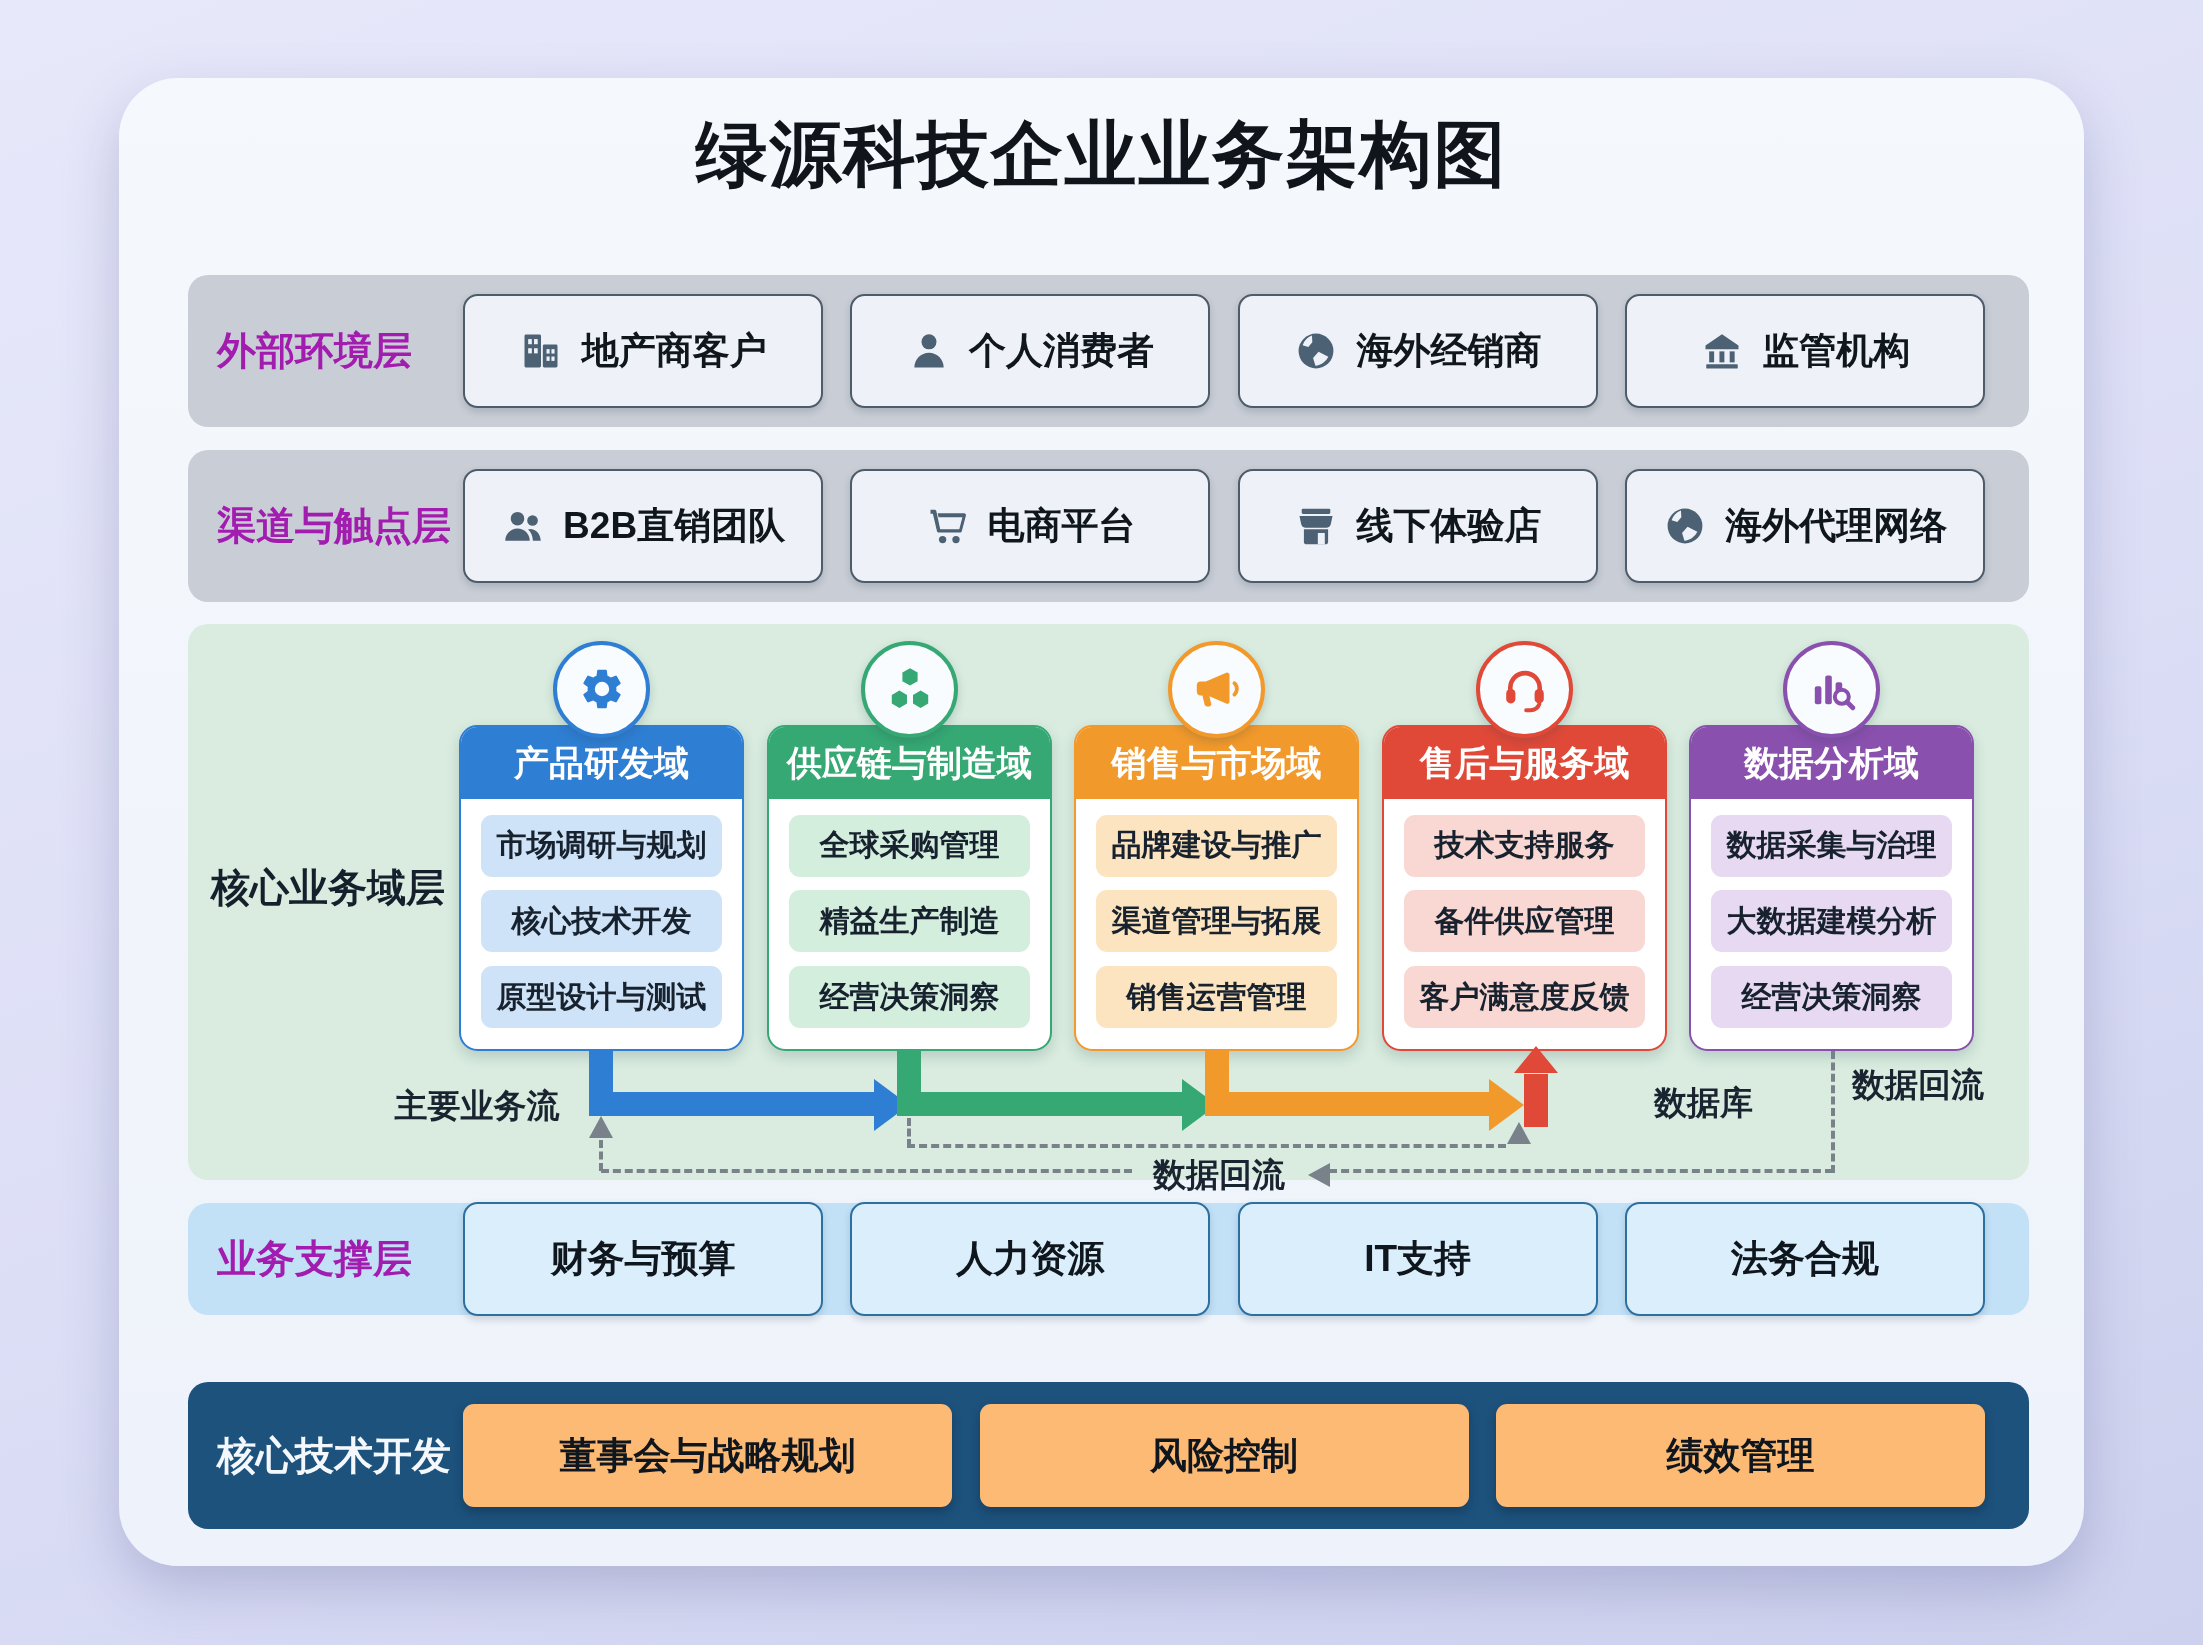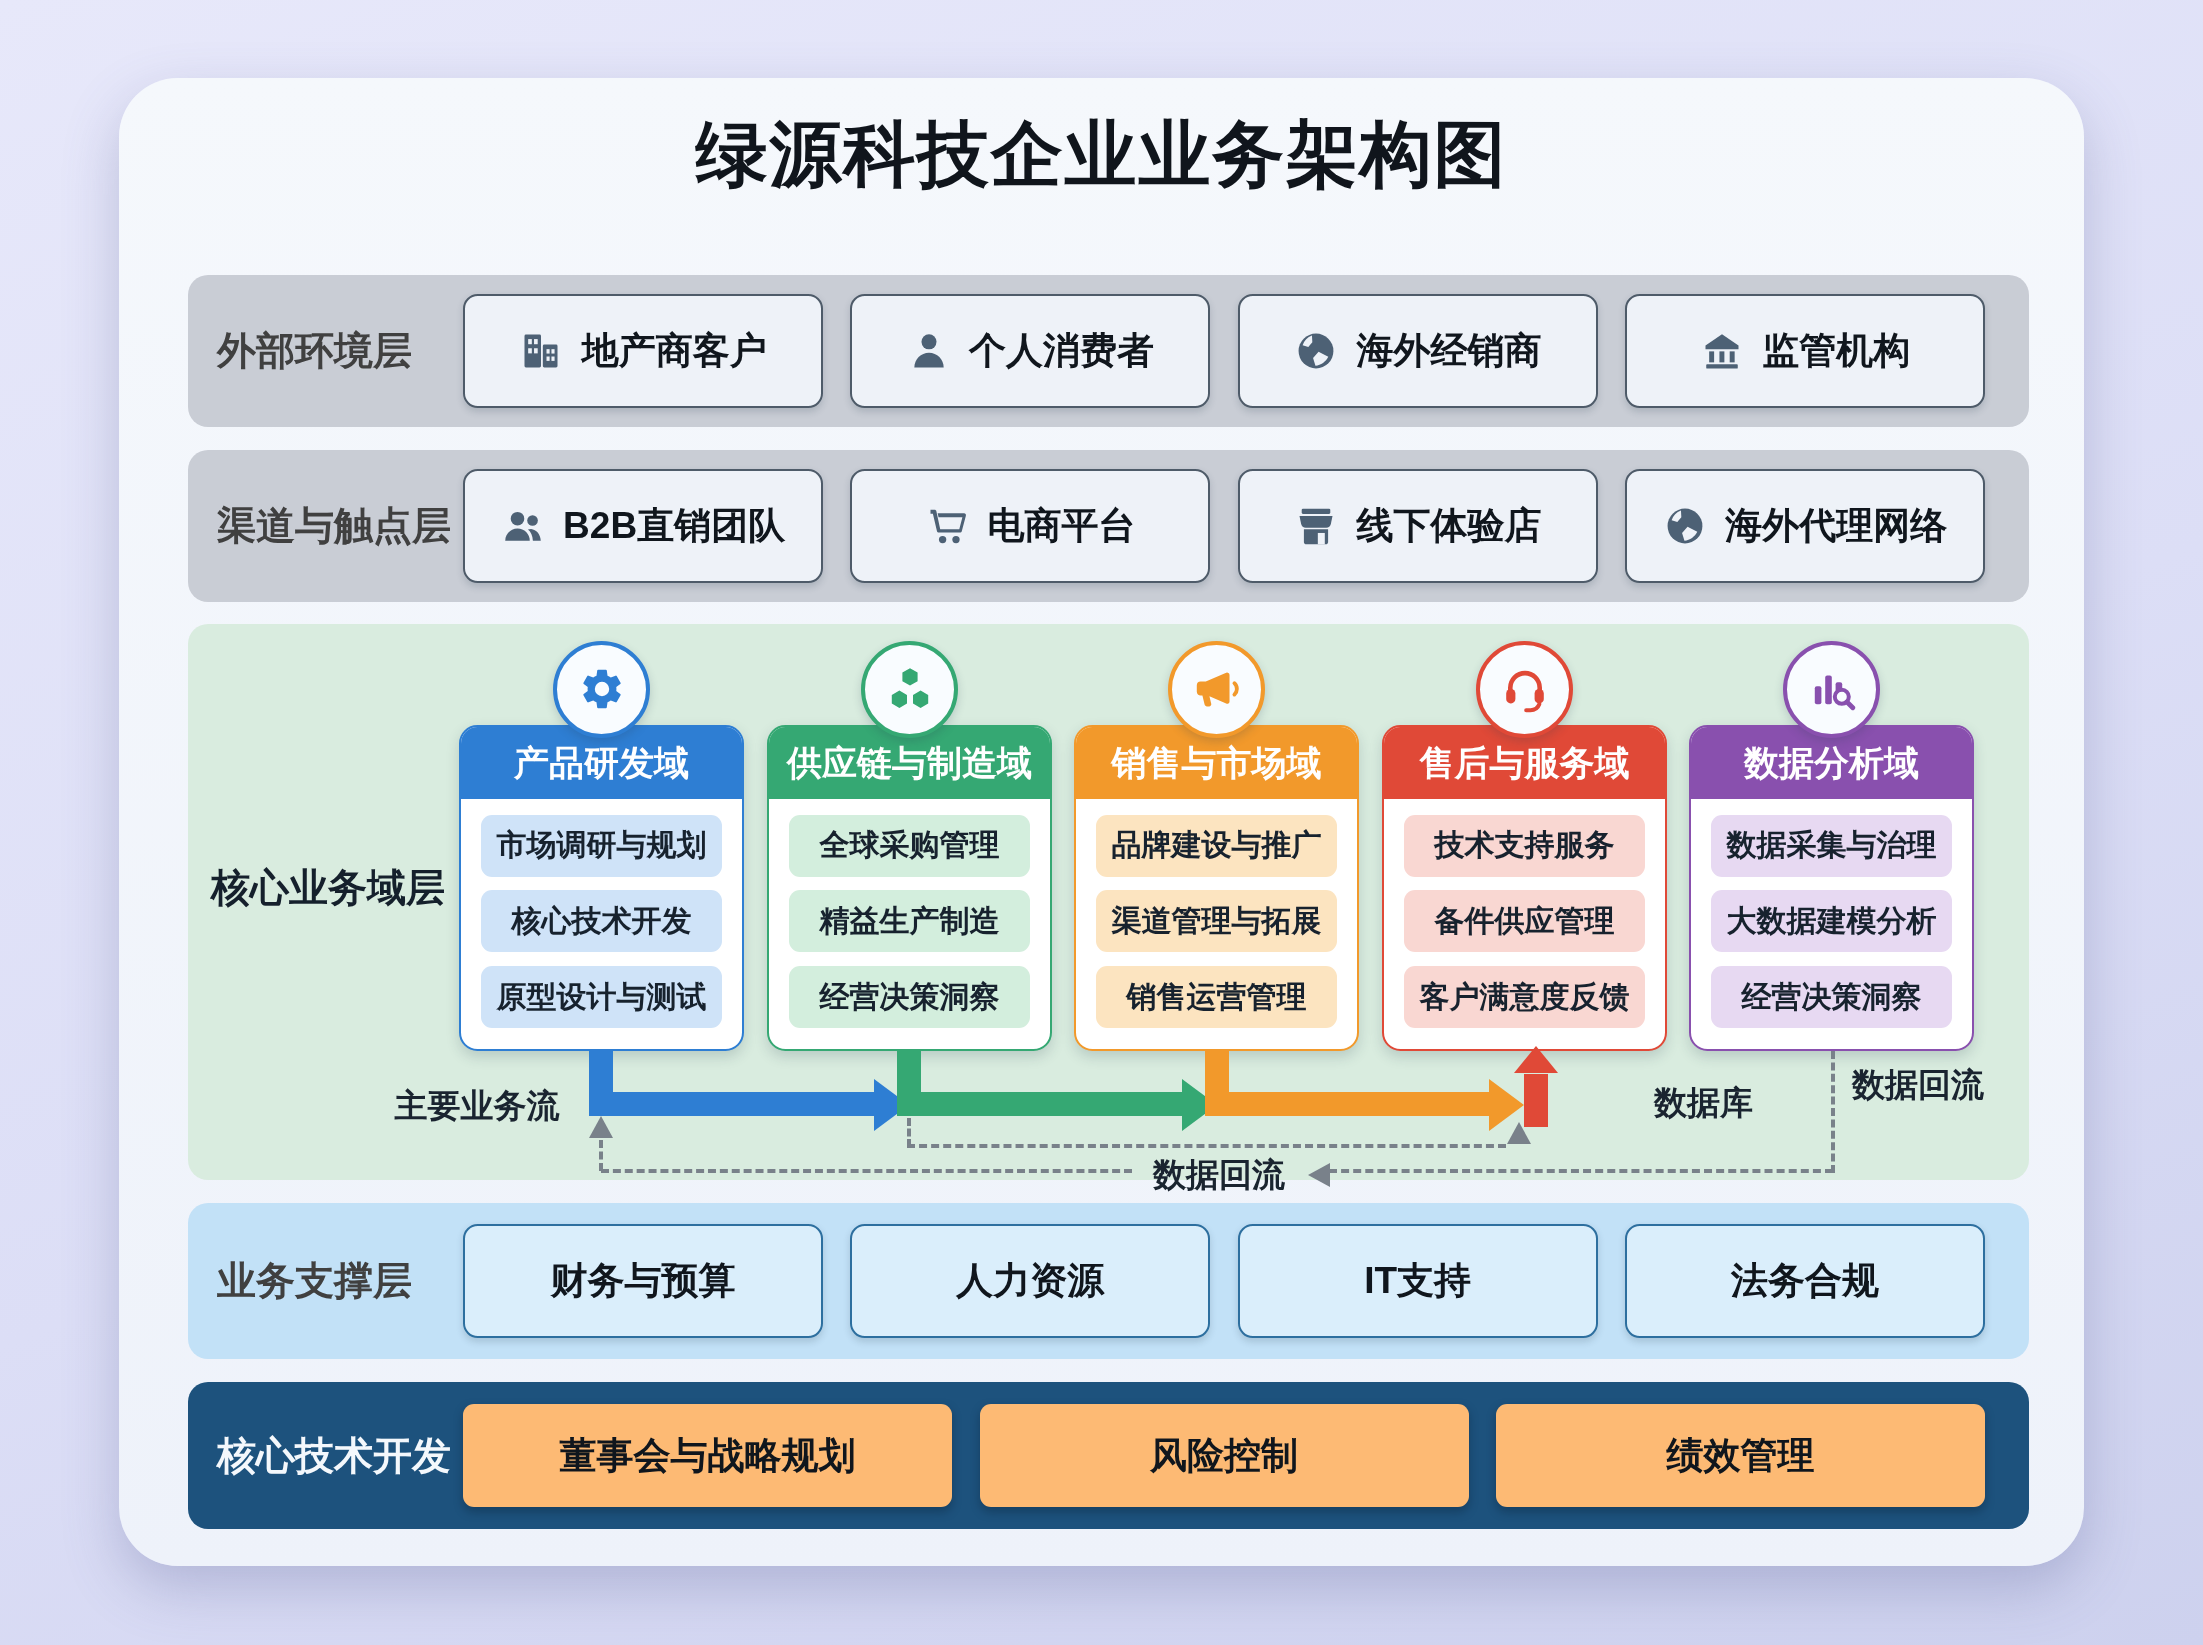--- a/index.html
+++ b/index.html
@@ -21,21 +21,21 @@
   .band{
     position:absolute;left:69px;width:1841px;border-radius:20px;
     display:flex;align-items:center;box-sizing:border-box;
   }
   .band-gray{background:#c9cdd5;}
   .band-blue{background:#c2e1f7;}
   .band-navy{background:#1d527d;}
   .band-core{background:#d9ecdf;display:block;}
   .band-label{
     width:275px;padding-left:29px;box-sizing:border-box;flex:0 0 auto;
-    font-size:39px;font-weight:bold;color:#404040;
+    font-size:39px;font-weight:bold;color:#a21caf;
   }
   .band-navy .band-label{color:#f4f8fc;}
   .band-items{flex:1;display:flex;gap:27.5px;padding-right:44px;align-items:center;}
   .pill{
     flex:1;height:110px;background:#eef2f8;border:2.8px solid #4e5b69;border-radius:14.7px;
     display:flex;align-items:center;justify-content:center;gap:18.4px;
     box-shadow:0 3.7px 7.3px rgba(40,60,80,.18);
   }
   .pill-icon{color:#4d6175;display:flex;align-items:center;}
   .pill-icon svg{width:44px;height:44px;}
@@ -308,21 +308,21 @@
     <div class="dash-v" style="left:1643px;top:427px;height:122px;"></div>
     <div class="flabel" style="left:1664px;top:439px;width:174px;">数据回流</div>
     <div class="dash-h" style="left:1141px;top:545px;width:504px;"></div>
     <div class="ghead-l" style="left:1120px;top:539px;"></div>
     <div class="flabel" style="left:946px;top:529px;width:170px;text-align:center;">数据回流</div>
     <div class="dash-h" style="left:413px;top:545px;width:531px;"></div>
     <div class="dash-v" style="left:411px;top:516px;height:31px;"></div>
     <div class="ghead-u" style="left:401px;top:492px;"></div>
   </section>
 
-  <section class="band band-blue" style="top:1125px;height:156px;">
+  <section class="band band-blue" style="top:1125px;height:112px;">
     <div class="band-label">业务支撑层</div>
     <div class="band-items">
       <div class="pill pill-b">
         <span class="pill-text">财务与预算</span>
       </div>
       <div class="pill pill-b">
         <span class="pill-text">人力资源</span>
       </div>
       <div class="pill pill-b">
         <span class="pill-text">IT支持</span>

